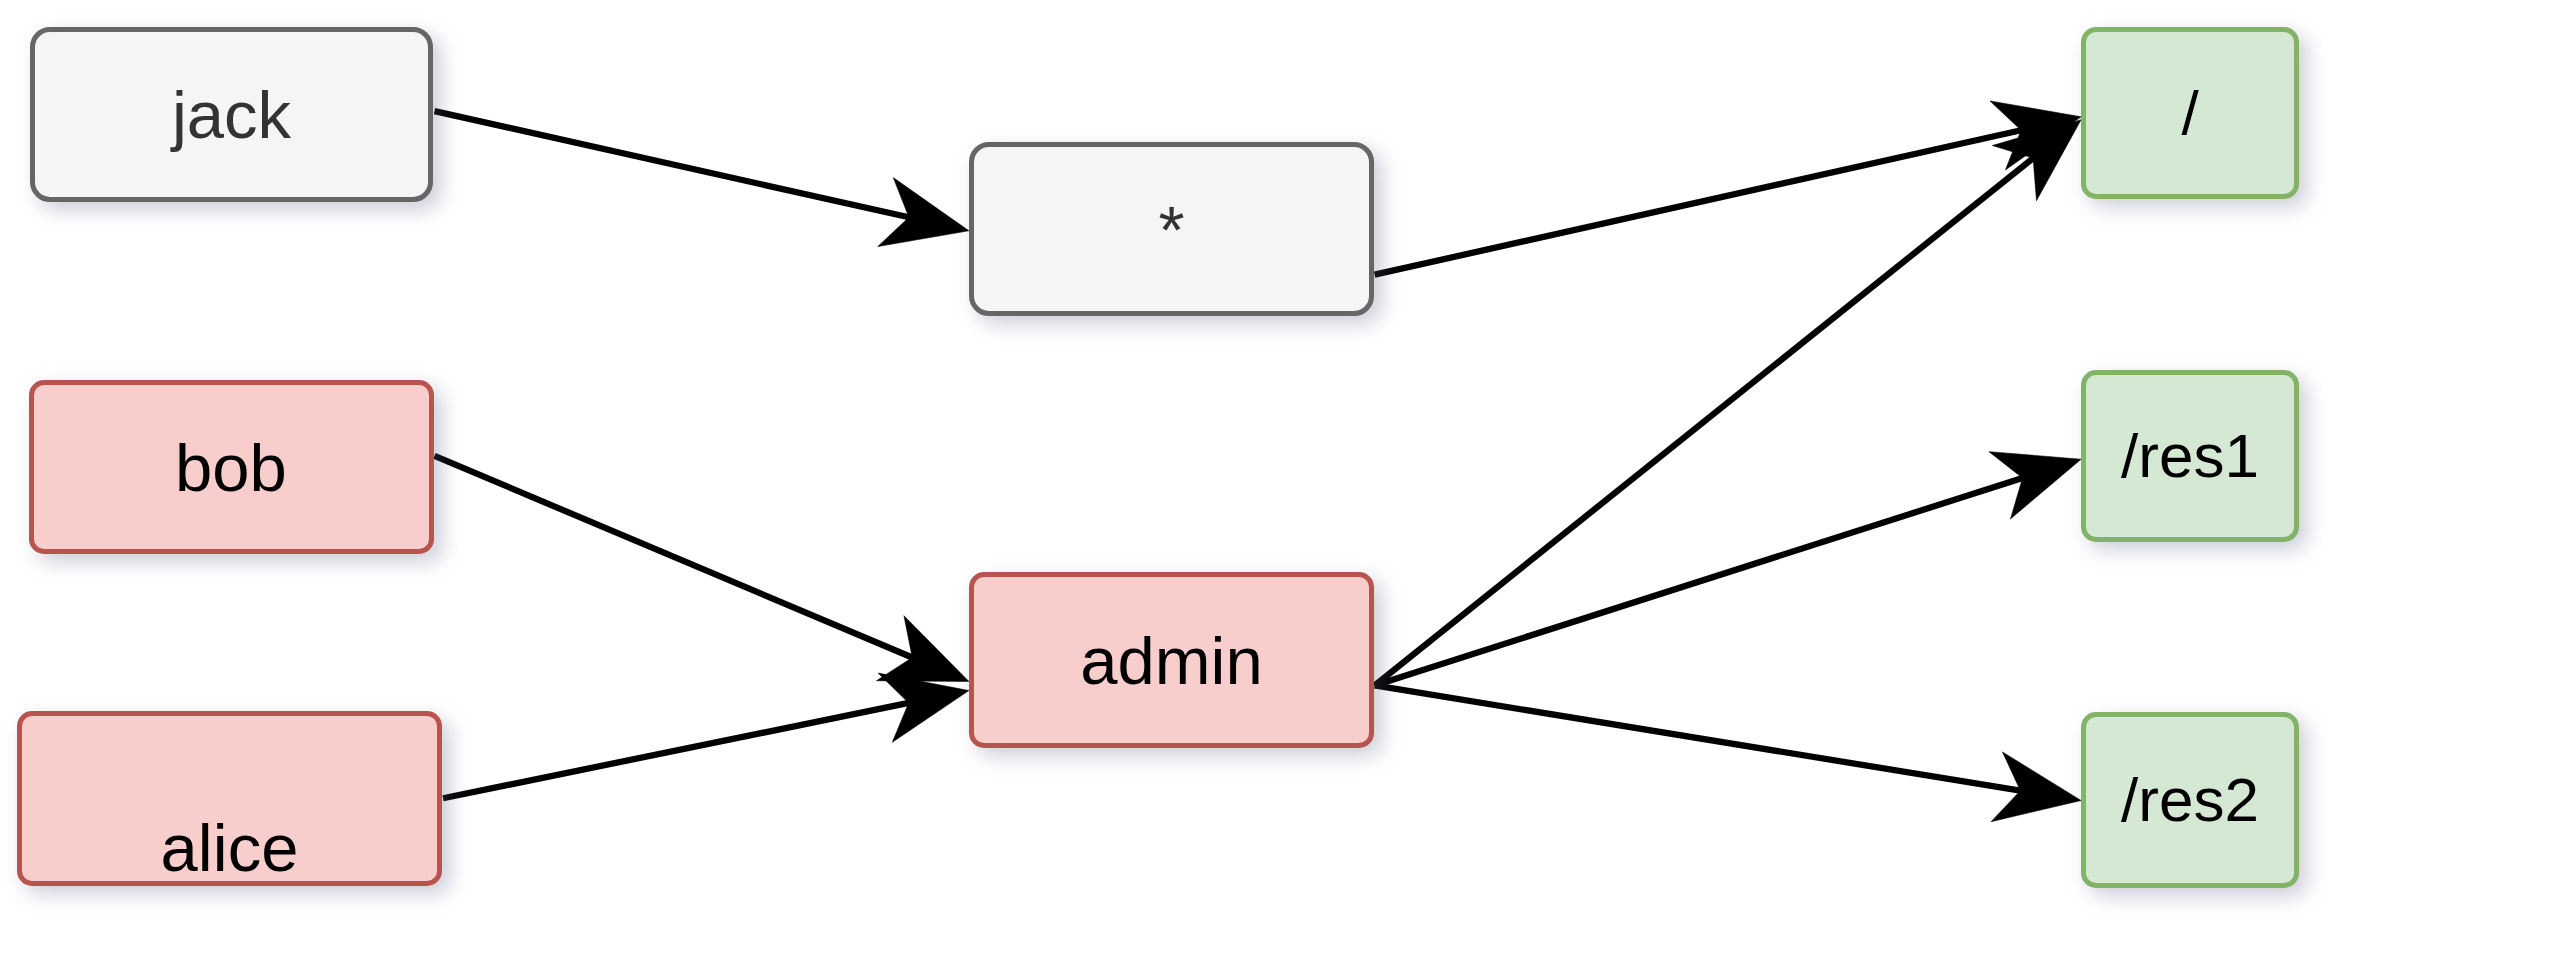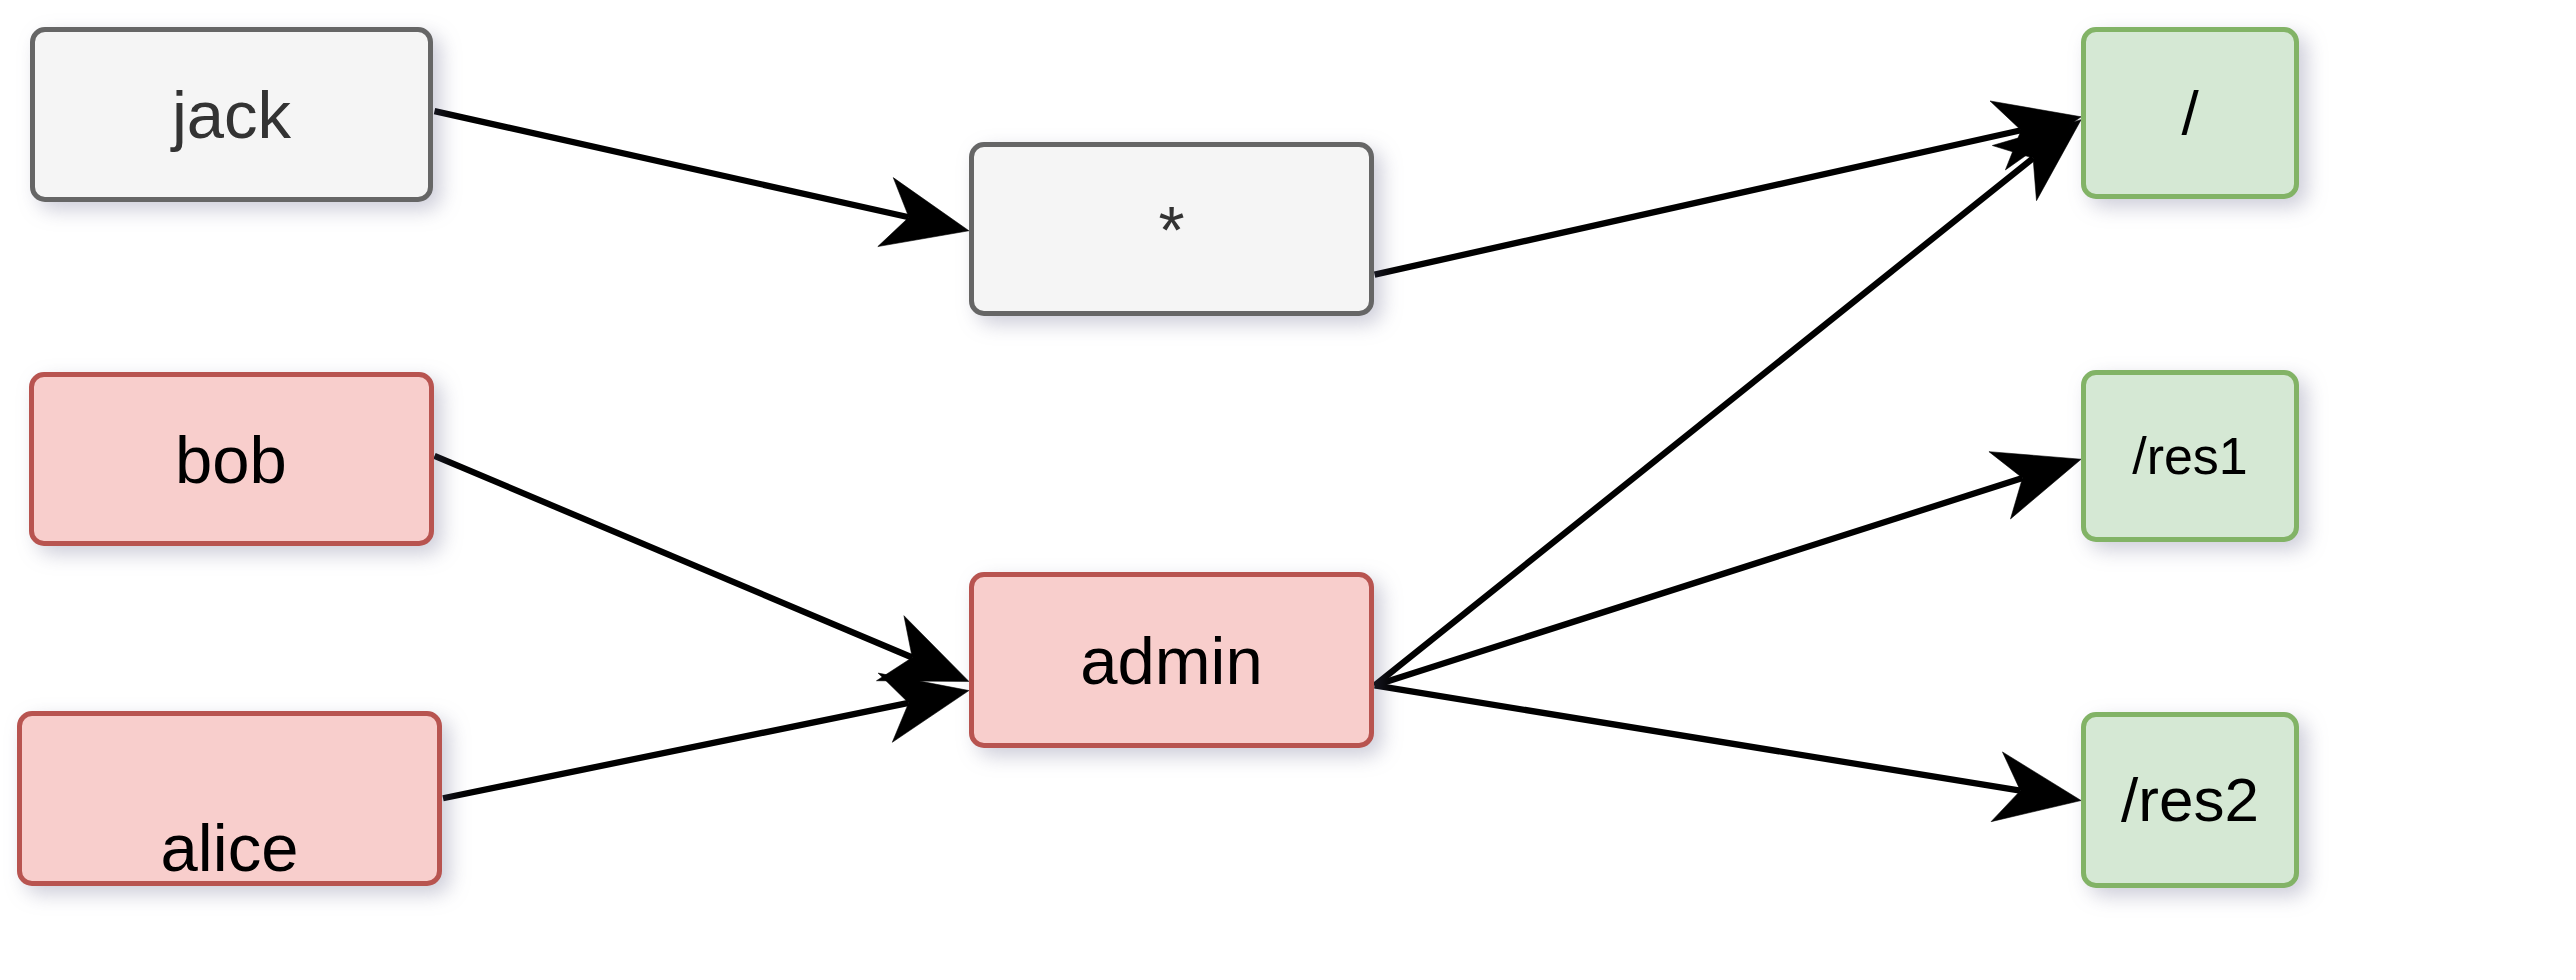--- a/index.html
+++ b/index.html
@@ -43,20 +43,21 @@
   }
   .node-label {
     display: block;
     white-space: pre;
   }
   
   .pal-gray {
     background: #f5f5f5;
     border-color: #666666;
     color: #333333;
+    border-radius: 20px;
   }
   .pal-red {
     background: #f8cecc;
     border-color: #b85450;
     color: #000000;
   }
   .pal-green {
     background: #d5e8d4;
     border-color: #82b366;
     color: #000000;
@@ -112,36 +113,36 @@
       <g>
         <path class="edge-path" d="M 2412 1203 L 3545.4051177386746 1387.6353498251713"></path>
         <path class="arrow-head" d="M 3652 1405 L 3493.98 1442.08 L 3545.41 1387.64 L 3513.92 1319.69 Z"></path>
       </g>
     </svg>
 
   <div id="node-layer">
       <div class="node shadowed pal-gray" style="left: 30px; top: 27px; width: 403px; height: 175px; font-size: 67px;">
         <span class="node-label">jack</span>
       </div>
-      <div class="node shadowed pal-red" style="left: 28.5px; top: 372px; width: 405px; height: 174px; font-size: 67px;">
+      <div class="node shadowed pal-red" style="left: 28.5px; top: 380px; width: 405px; height: 174px; font-size: 67px;">
         <span class="node-label">bob</span>
       </div>
       <div class="node shadowed pal-red" style="left: 17px; top: 711px; width: 425px; height: 175px; font-size: 67px; align-items: flex-end;">
         <span class="node-label">alice</span>
       </div>
       <div class="node shadowed pal-gray" style="left: 969px; top: 142px; width: 405px; height: 174px; font-size: 67px;">
         <span class="node-label">*</span>
       </div>
       <div class="node shadowed pal-red" style="left: 969px; top: 572px; width: 405px; height: 176px; font-size: 67px;">
         <span class="node-label">admin</span>
       </div>
       <div class="node shadowed pal-green" style="left: 2081px; top: 27px; width: 218px; height: 172px; font-size: 62px;">
         <span class="node-label">/</span>
       </div>
-      <div class="node shadowed pal-green" style="left: 2081px; top: 370px; width: 218px; height: 172px; font-size: 52px; align-items: center;">
+      <div class="node shadowed pal-green" style="left: 2081px; top: 370px; width: 218px; height: 172px; font-size: 62px; align-items: center;">
         <span class="node-label">/res1</span>
       </div>
       <div class="node shadowed pal-green" style="left: 2081px; top: 712px; width: 218px; height: 176px; font-size: 62px;">
         <span class="node-label">/res2</span>
       </div>
     </div>
 
 </div>
 
 

